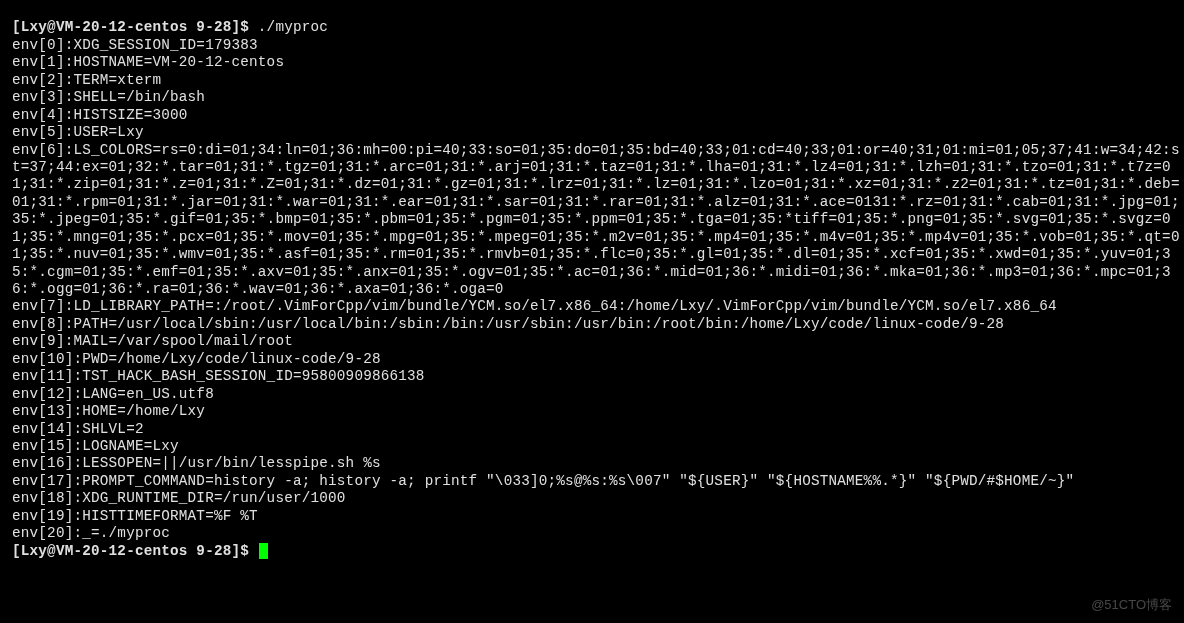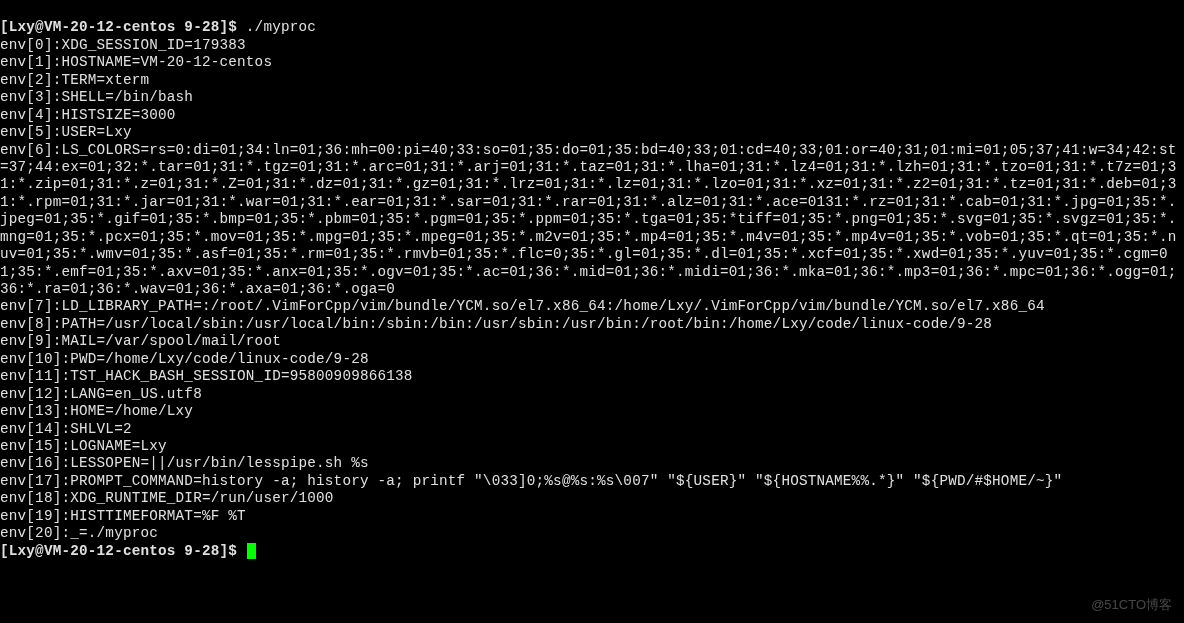--- a/index.html
+++ b/index.html
@@ -8,21 +8,21 @@
     width: 1184px;
     height: 623px;
     background: #000;
     font-family: "Courier New", Consolas, monospace;
     font-size: 14.3px;
     line-height: 1.22;
     color: #e0e0e0;
     overflow: hidden;
   }
   .terminal {
-    padding: 2px 4px 4px 0;
+    padding: 2px 4px 4px 12px;
     white-space: pre-wrap;
     word-break: break-all;
     letter-spacing: 0.2px;
   }
   .prompt { color: #e0e0e0; font-weight: bold; }
   .cursor {
     display: inline-block;
     width: 9px;
     height: 16px;
     background: #00ff00;

